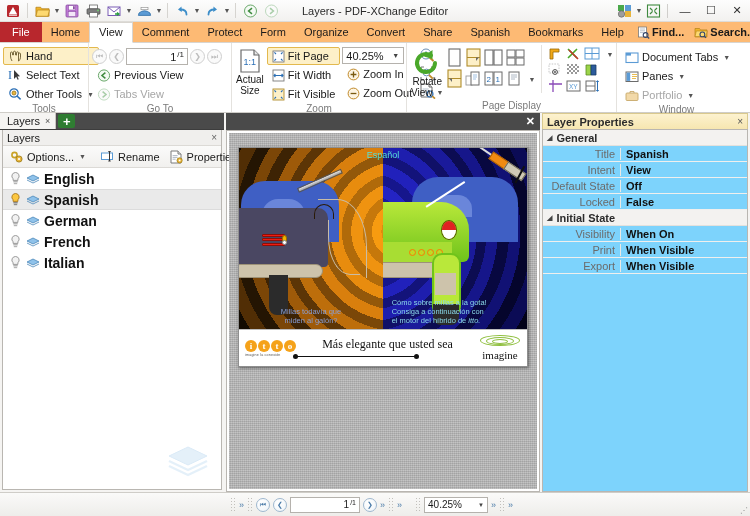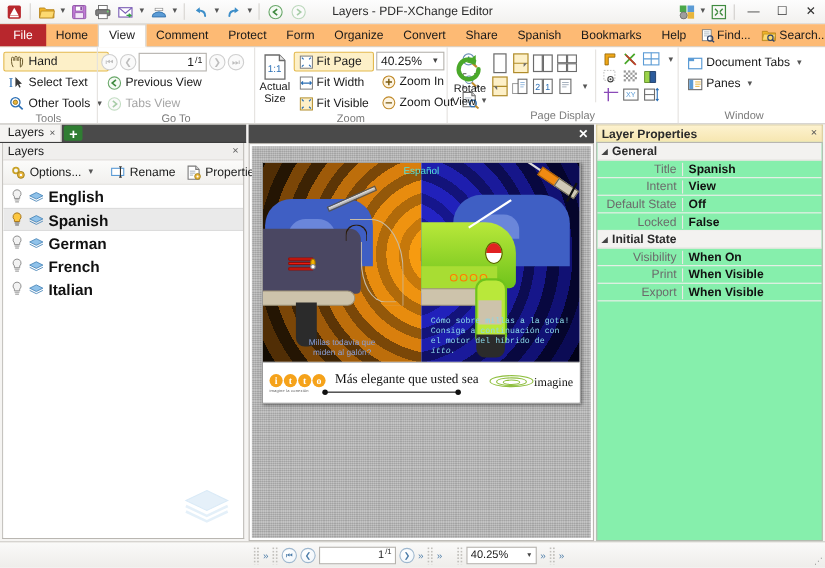--- a/index.html
+++ b/index.html
@@ -66,21 +66,21 @@
   .tab.file {
     background: #b8272d; color: #fff; font-weight: normal;
     padding: 0 12px;
   }
   .tab.active {
     background: #fff;
     border: 1px solid #d8d5d0; border-bottom: 1px solid #fff;
     line-height: 19px; margin-bottom: -1px;
   }
   .tabright { margin-left: auto; display: flex; align-items: center; padding-right: 3px; gap:2px;}
-  .tabbtn { display:flex; align-items:center; gap:2px; padding: 0 4px; line-height:21px; font-size:11px;}
+  .tabbtn { display:flex; align-items:center; gap:2px; padding: 0 4px; line-height:21px; font-size:11px;font-weight:bold;}
 
   
   .ribbon {
     height: 70px; flex: 0 0 70px;
     background: #fff;
     border-bottom: 1px solid #cfcdc8;
     display: flex; align-items: stretch;
     position: relative;
   }
   .rgroup {
@@ -241,21 +241,20 @@
         #512e05 88% 95%, #120b02 95% 100%);
   }
   .halfR {
     background:
       radial-gradient(circle at -12% 46%,
         #2323c8 0 6%, #1c1ca8 6% 10%, #2626cf 10% 15%, #1a1a9e 15% 20%,
         #2424c4 20% 26%, #16168c 26% 31%, #2121bb 31% 37%, #13137a 37% 42%,
         #1e1eae 42% 48%, #101067 48% 53%, #1a1a9b 53% 59%, #0c0c52 59% 64%,
         #16168a 64% 70%, #080840 70% 76%, #111174 76% 82%, #05052c 82% 88%,
         #0b0b55 88% 95%, #020218 95% 100%);
-    font-family: Liberation Mono, monospace;
   }
   .langlabel {
     position:absolute; top:2px; left:50%; transform:translateX(-50%);
     font-size:9px; color:#56e0d6; z-index:30; white-space:nowrap;
     font-family:"Liberation Sans", sans-serif;
   }
 
   
   .carL-roof { position:absolute; left:2px; top:18%; width:68%; height:34%;
     background:#3f5fc4; border-radius:24px 24px 0 0; }
@@ -345,21 +344,21 @@
   }
   .arrowline {
     position:absolute; left:56px; right:110px; bottom:9px; height:1px; background:#111;
   }
   .arrowline::before, .arrowline::after {
     content:''; position:absolute; top:-2px; width:5px; height:5px;
     background:#111; border-radius:50%;
   }
   .arrowline::before { left:-2px; }
   .arrowline::after { right:-2px; }
-  .imaginelogo { display:flex; flex-direction:row; align-items:center; }
+  .imaginelogo { display:flex; flex-direction:column; align-items:center; }
   .rings { position:relative; width:42px; height:15px; }
   .rings i {
     position:absolute; left:50%; transform:translateX(-50%);
     border:1px solid #8fbf3f; border-radius:50%;
   }
   .imagineword { font-family:"Liberation Serif", serif; font-size:11px; color:#111; margin-top:-1px;}
 
   
   .rightpane {
     width: 208px; flex:0 0 208px; display:flex; flex-direction:column;
@@ -367,21 +366,21 @@
   }
   .rpHdr {
     height:16px; flex:0 0 16px;
     background: linear-gradient(#fdf2cf,#f6e6b0);
     border:1px solid #d9c98e; border-bottom:none;
     display:flex; align-items:center; padding:0 4px;
     font-size:11px; font-weight:bold; color:#2b2b2b;
   }
   .rpHdr .x { margin-left:auto; font-weight:normal; color:#555; font-size:10px;}
   .rpBody {
-    flex:1; min-height:0; background:#86efac; border:1px solid #b9b6b1; overflow:hidden;
+    flex:1; min-height:0; background:#7dd3fc; border:1px solid #b9b6b1; overflow:hidden;
   }
   .grpRow {
     height:16px; background:#f3f2f0; border-bottom:1px solid #e3e1dd;
     display:flex; align-items:center; gap:4px; padding-left:4px;
     font-size:11px; font-weight:bold; color:#2b2b2b;
   }
   .tri { font-size:7px; color:#444; }
   .propRow {
     height:16px; display:flex; align-items:center; border-bottom:1px solid #f0efed;
     font-size:11px;
@@ -919,20 +918,30 @@
           </div>
           <div class="smbtn">
             <span class="icon">
               <svg width="14" height="13" viewBox="0 0 14 13">
                   <rect x="1" y="2" width="12" height="9.5" fill="#fff" stroke="#6b6b6b" stroke-width="1"></rect>
                   <rect x="1.6" y="2.6" width="3.6" height="8.3" fill="#5b9bd5"></rect>
                   <path d="M7 4.5 h5 M7 6.5 h5 M7 8.5 h4" stroke="#e8b53c" stroke-width=".9"></path>
                 </svg>
             </span>
             <span>Panes</span>
+            <span class="caret">▼</span>
+          </div>
+          <div class="smbtn dis">
+            <span class="icon">
+              <svg width="14" height="13" viewBox="0 0 14 13">
+                  <rect x="1" y="4" width="12" height="7.5" rx="1" fill="#f2d9a8" stroke="#c7a96a" stroke-width=".9"></rect>
+                  <path d="M5 4 V2.6 h4 V4" fill="none" stroke="#c7a96a" stroke-width="1"></path>
+                </svg>
+            </span>
+            <span>Portfolio</span>
             <span class="caret">▼</span>
           </div>
         </div>
       </div>
       <div class="rglabel">Window</div>
     </div>
   </div>
 
   <div class="main">
 

